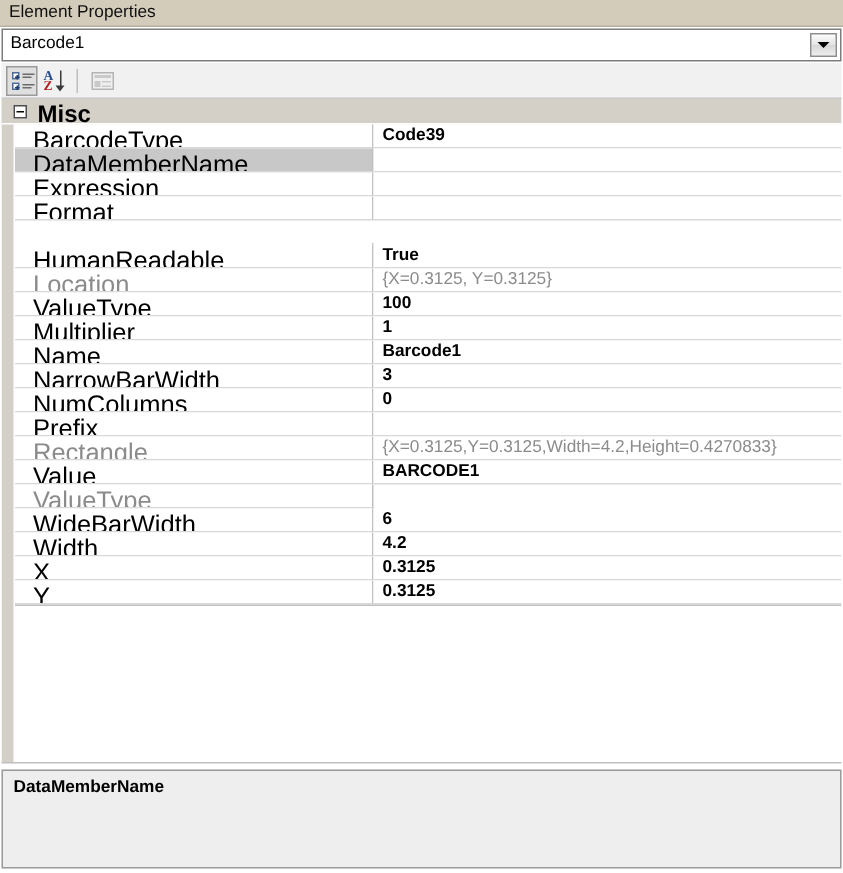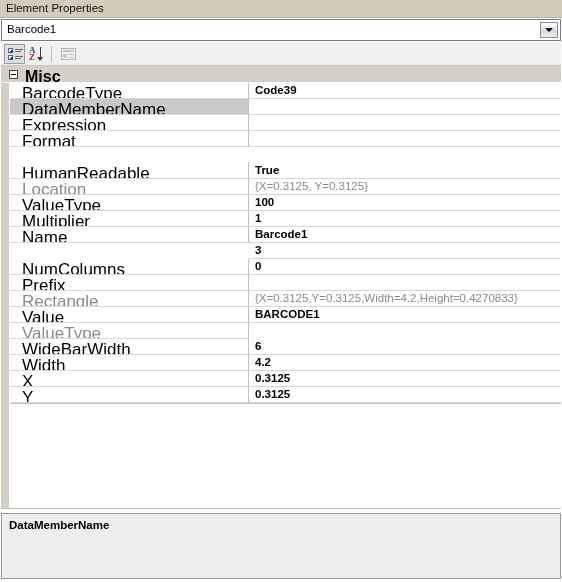--- a/index.html
+++ b/index.html
@@ -338,20 +338,23 @@
         </div>
         <div class="row" style="top: 161px;">
           <div class="cell-name">
             <span class="t">Name</span>
           </div>
           <div class="cell-val">
             <span class="t">Barcode1</span>
           </div>
         </div>
         <div class="row" style="top: 177px;">
+          <div class="cell-name">
+            <span class="t">NarrowBarWidth</span>
+          </div>
           <div class="cell-val">
             <span class="t">3</span>
           </div>
         </div>
         <div class="row" style="top: 193px;">
           <div class="cell-name">
             <span class="t">NumColumns</span>
           </div>
           <div class="cell-val">
             <span class="t">0</span>

